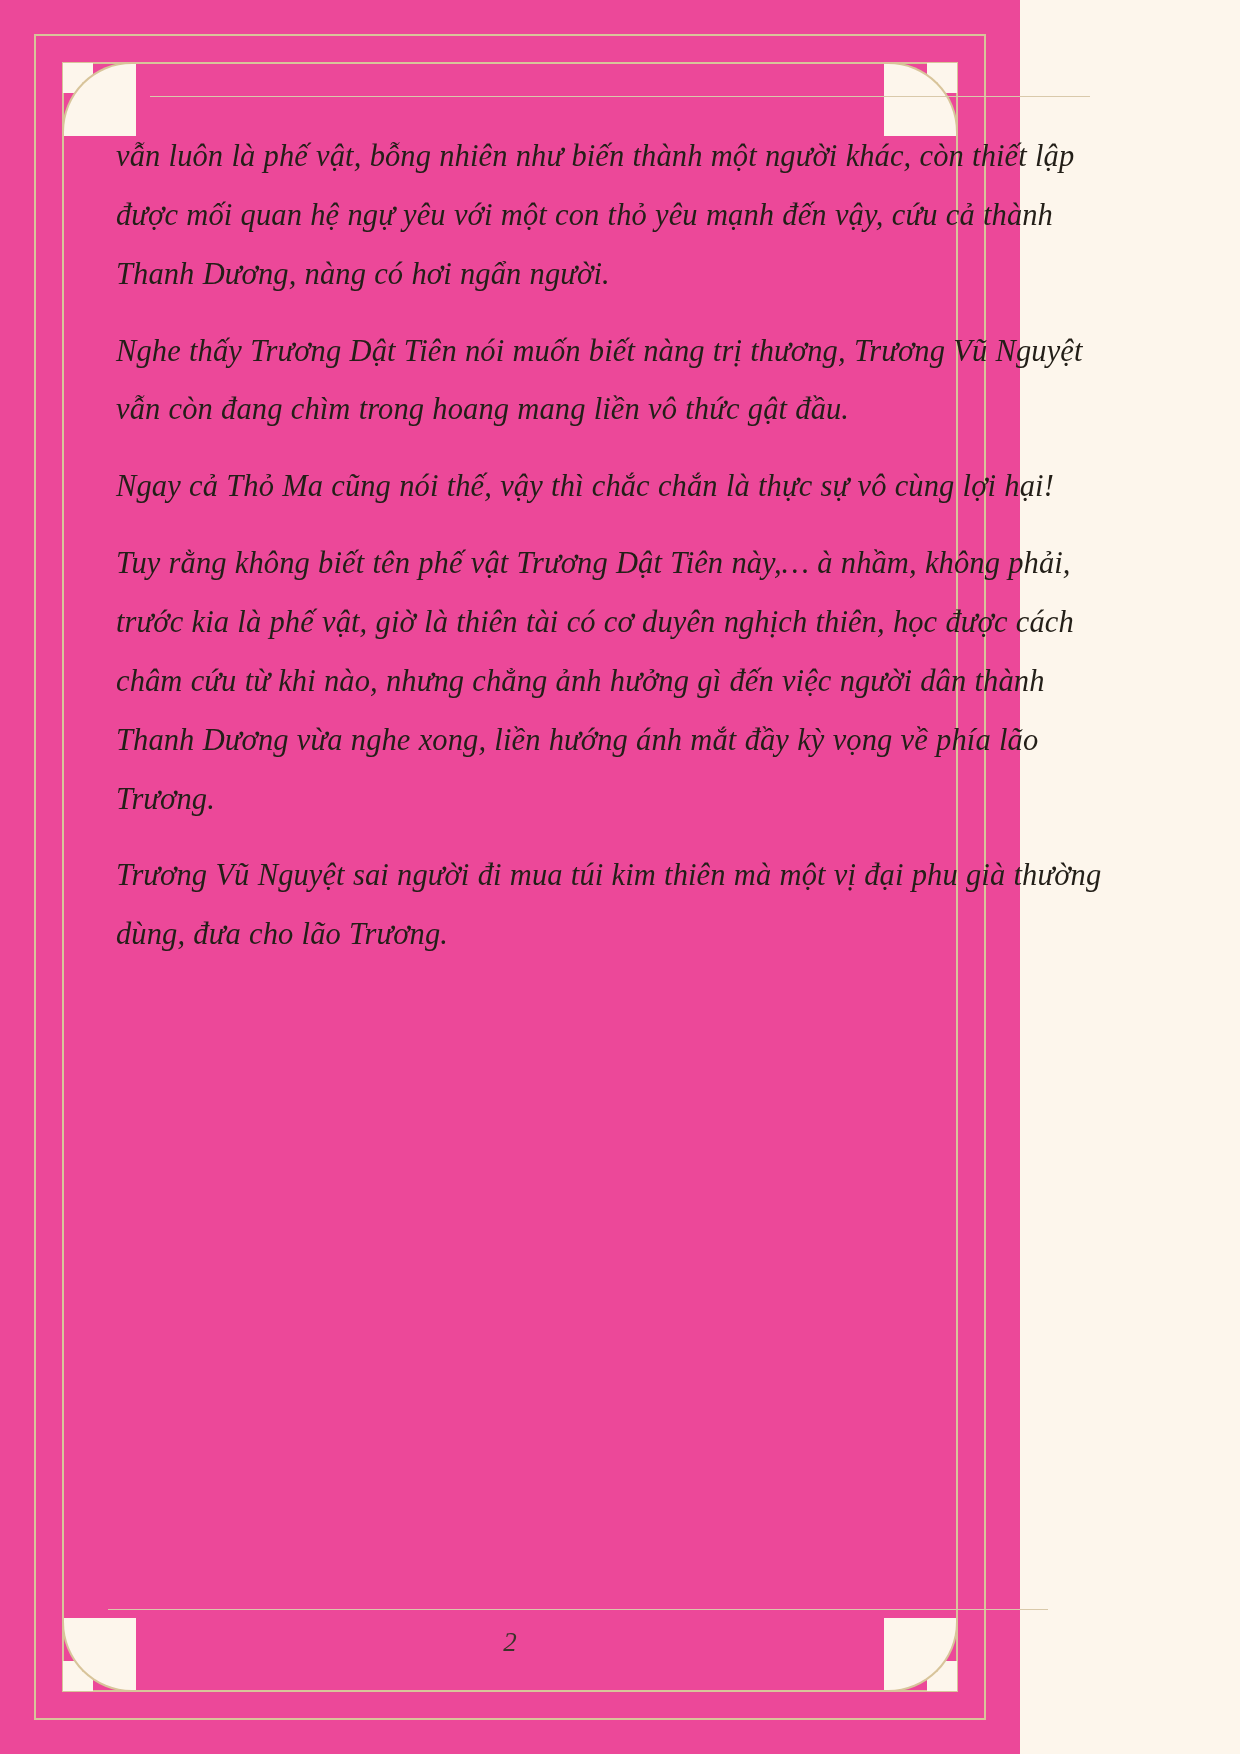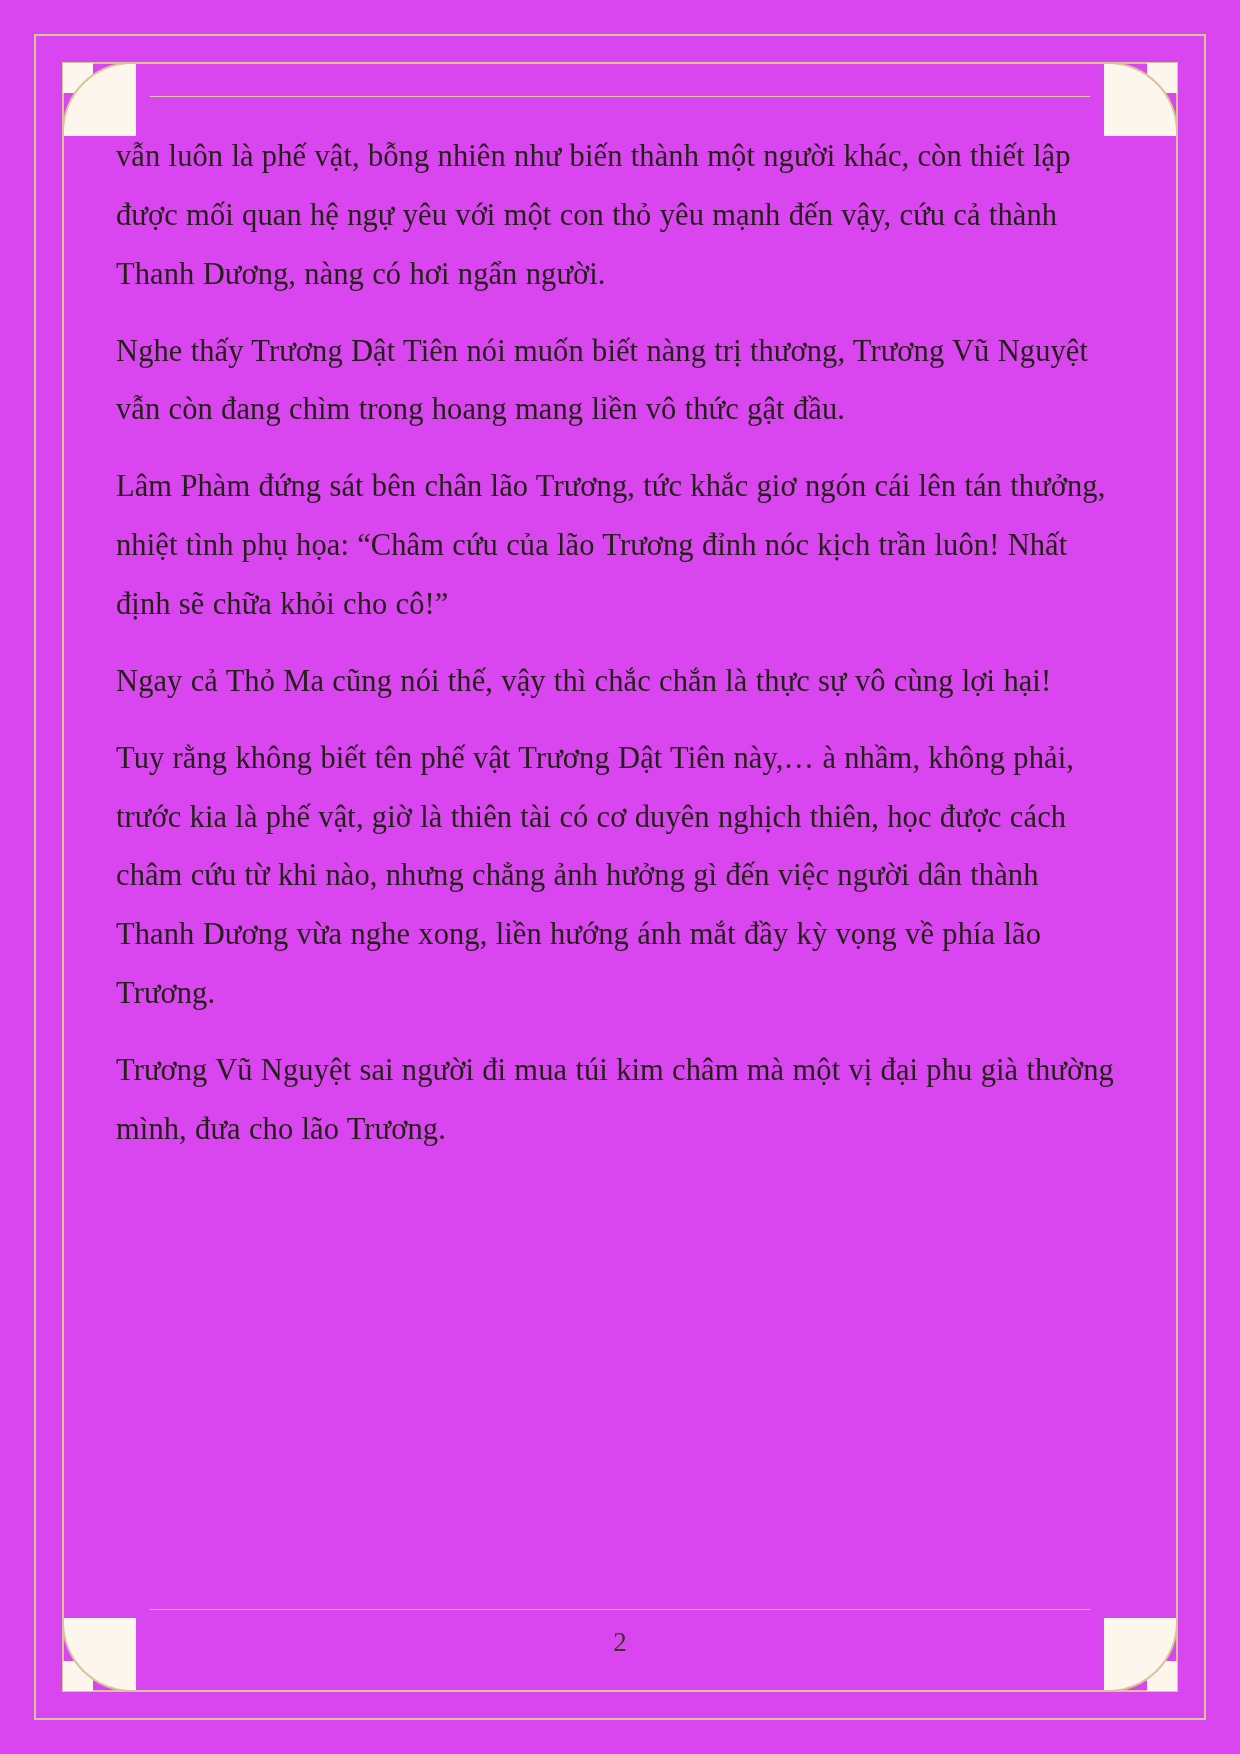--- a/index.html
+++ b/index.html
@@ -10,24 +10,25 @@
     width: 1240px;
     height: 1754px;
     background: #fdf6ec;
     font-family: "Liberation Serif", "DejaVu Serif", serif;
     overflow: hidden;
   }
 
   
   .page {
     position: relative;
-    width: 1240px;
+    width: 1020px;
     height: 1754px;
-    background: #d946ef;
+    background: #ec4899;
     box-sizing: border-box;
+    font-style: italic;
   }
 
   
   .frame-outer {
     position: absolute;
     left: 34px;
     top: 34px;
     right: 34px;
     bottom: 34px;
     border: 2px solid #d8c49a;
@@ -156,24 +157,23 @@
   <div class="corner bl"></div>
   <div class="corner br"></div>
 
   <div class="content">
 
     <div class="rule rule-top"></div>
 
     <div class="body-text">
       <p class="para">vẫn luôn là phế vật, bỗng nhiên như biến thành một người khác, còn thiết lập được mối quan hệ ngự yêu với một con thỏ yêu mạnh đến vậy, cứu cả thành Thanh Dương, nàng có hơi ngẩn người.</p>
       <p class="para">Nghe thấy Trương Dật Tiên nói muốn biết nàng trị thương, Trương Vũ Nguyệt vẫn còn đang chìm trong hoang mang liền vô thức gật đầu.</p>
-      <p class="para">Lâm Phàm đứng sát bên chân lão Trương, tức khắc giơ ngón cái lên tán thưởng, nhiệt tình phụ họa: “Châm cứu của lão Trương đỉnh nóc kịch trần luôn! Nhất định sẽ chữa khỏi cho cô!”</p>
       <p class="para">Ngay cả Thỏ Ma cũng nói thế, vậy thì chắc chắn là thực sự vô cùng lợi hại!</p>
       <p class="para">Tuy rằng không biết tên phế vật Trương Dật Tiên này,… à nhầm, không phải, trước kia là phế vật, giờ là thiên tài có cơ duyên nghịch thiên, học được cách châm cứu từ khi nào, nhưng chẳng ảnh hưởng gì đến việc người dân thành Thanh Dương vừa nghe xong, liền hướng ánh mắt đầy kỳ vọng về phía lão Trương.</p>
-      <p class="para">Trương Vũ Nguyệt sai người đi mua túi kim châm mà một vị đại phu già thường mình, đưa cho lão Trương.</p>
+      <p class="para">Trương Vũ Nguyệt sai người đi mua túi kim thiên mà một vị đại phu già thường dùng, đưa cho lão Trương.</p>
     </div>
 
   </div>
 
   <div class="footer">
     <div class="rule rule-bottom"></div>
     <div class="page-number">2</div>
   </div>
 
 </div>

